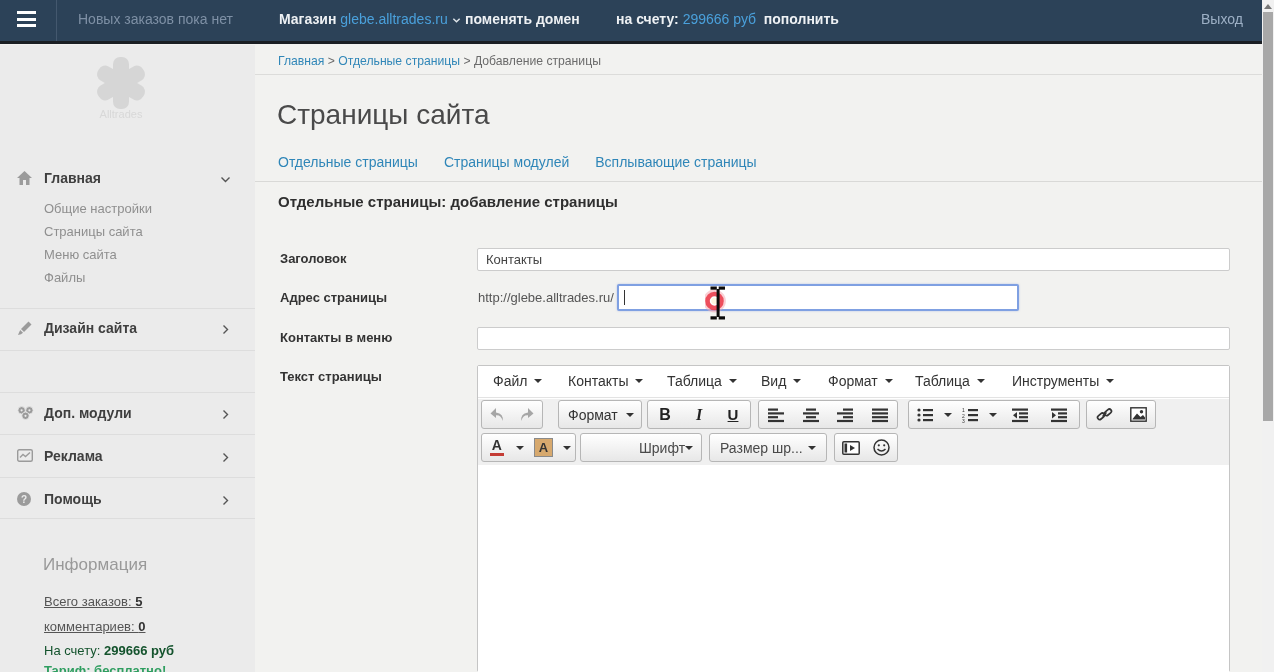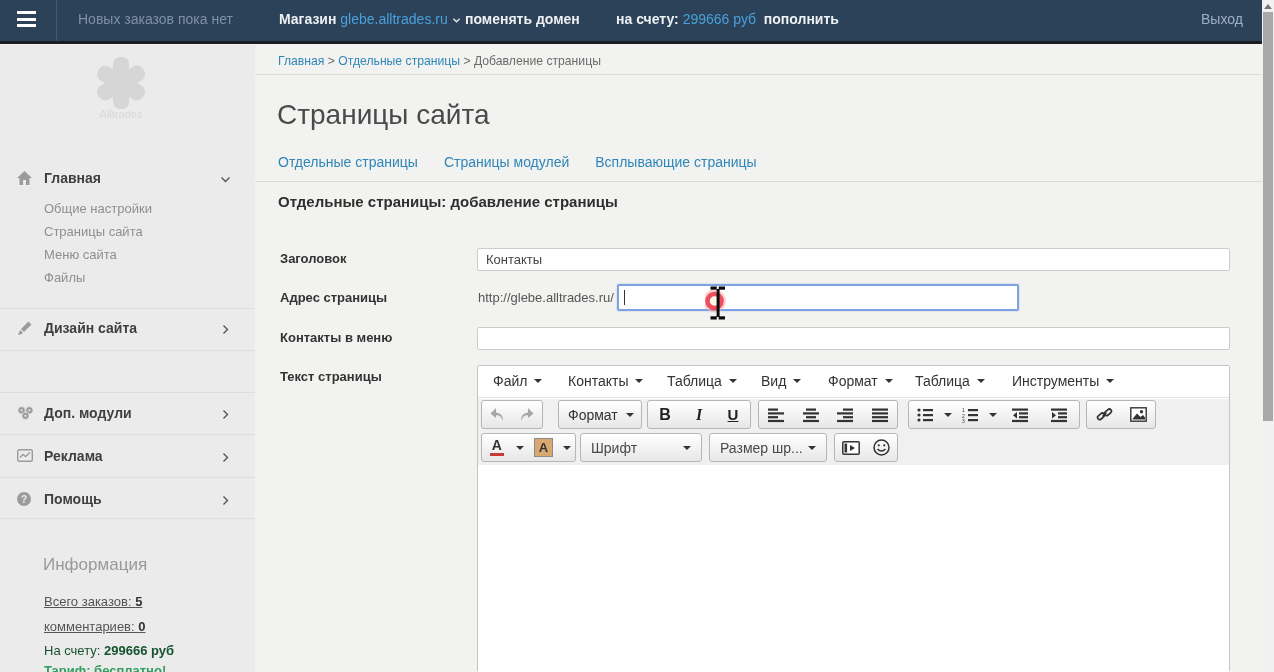--- a/index.html
+++ b/index.html
@@ -356,21 +356,21 @@
       <div class="btn" style="width:17px">
           <span class="caret"></span>
         </div>
       <div class="btn" style="width:30px">
           <div style="width:19px;height:19px;background:#d7a96e;border:1px solid #8a8a8a;text-align:center;line-height:18px;font-size:13px;font-weight:bold;color:#333;">A</div>
         </div>
       <div class="btn" style="width:17px">
           <span class="caret"></span>
         </div>
     </div>
-    <div class="grp" style="left:102px; top:67px; width:122px;">
+    <div class="grp" style="left:102px; top:67px; width:122px;padding-left:48px;">
       <div class="btn" style="width:120px; justify-content:space-between; padding:0 10px; font-size:14px; color:#4a4a4a;">Шрифт<span class="caret"></span></div>
     </div>
     <div class="grp" style="left:231px; top:67px; width:118px;">
       <div class="btn" style="width:116px; justify-content:space-between; padding:0 10px; font-size:14px; color:#4a4a4a;">Размер шр...<span class="caret"></span></div>
     </div>
     <div class="grp" style="left:356px; top:67px; width:64px;">
       <div class="btn" style="width:32px">
           <svg width="18" height="14" viewBox="0 0 18 14">
             <rect x="0.8" y="0.8" width="16.4" height="12.4" rx="1" stroke="#333" stroke-width="1.5" fill="#fff"></rect>
             <rect x="2.5" y="2.5" width="2.6" height="9" fill="#333"></rect>

